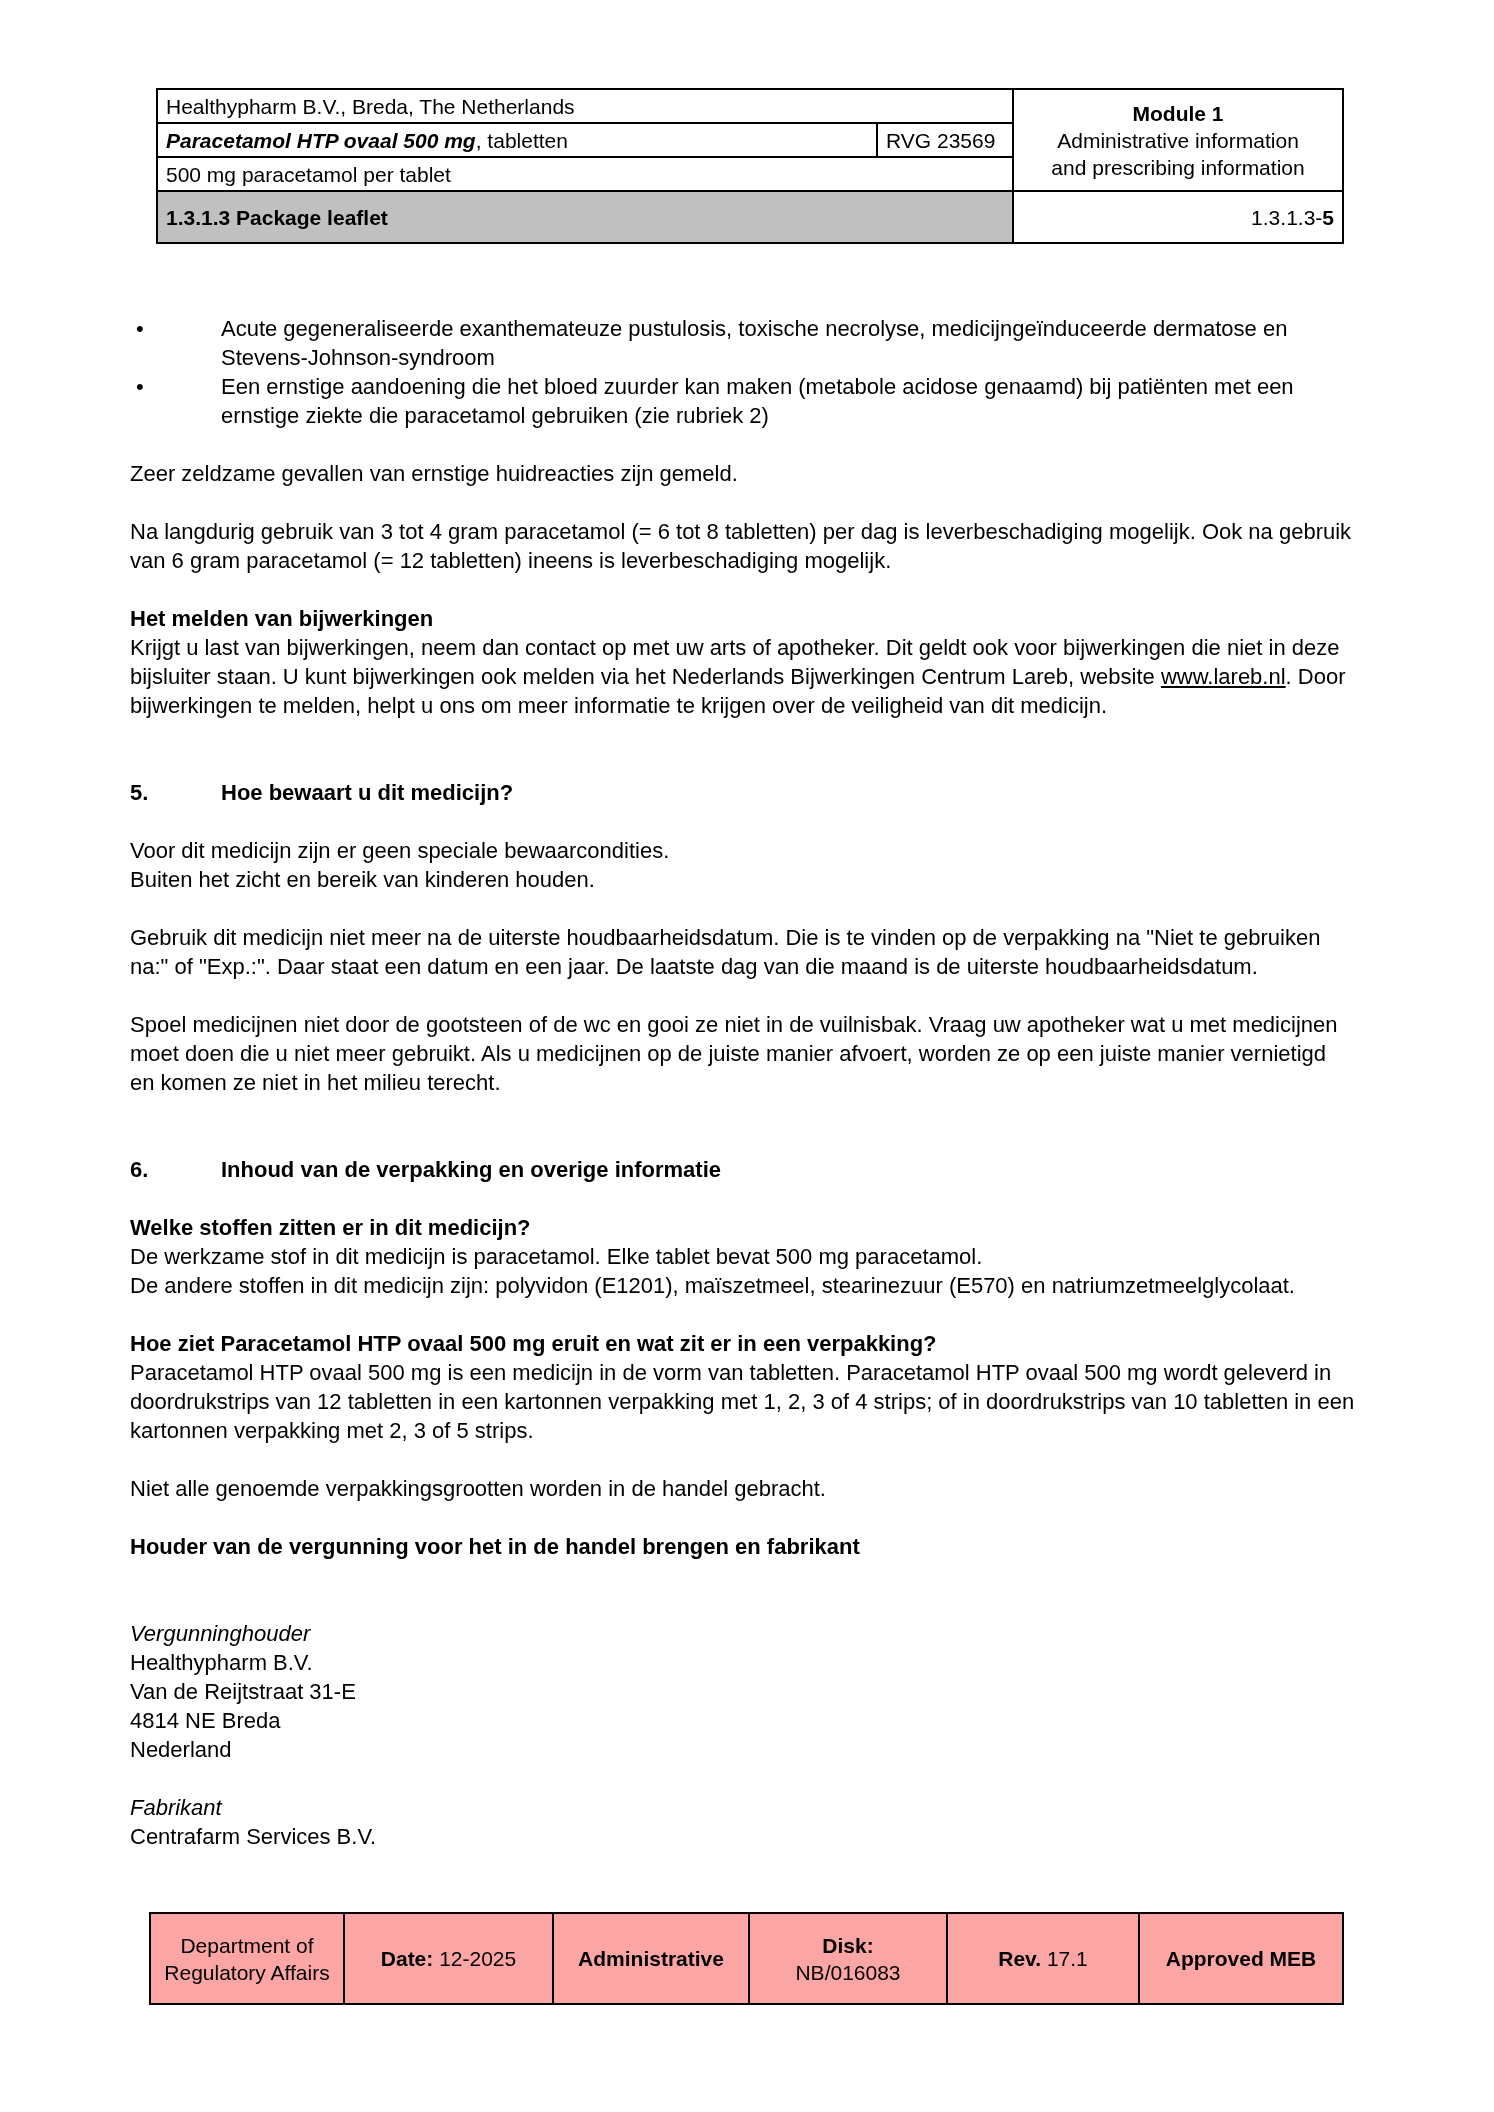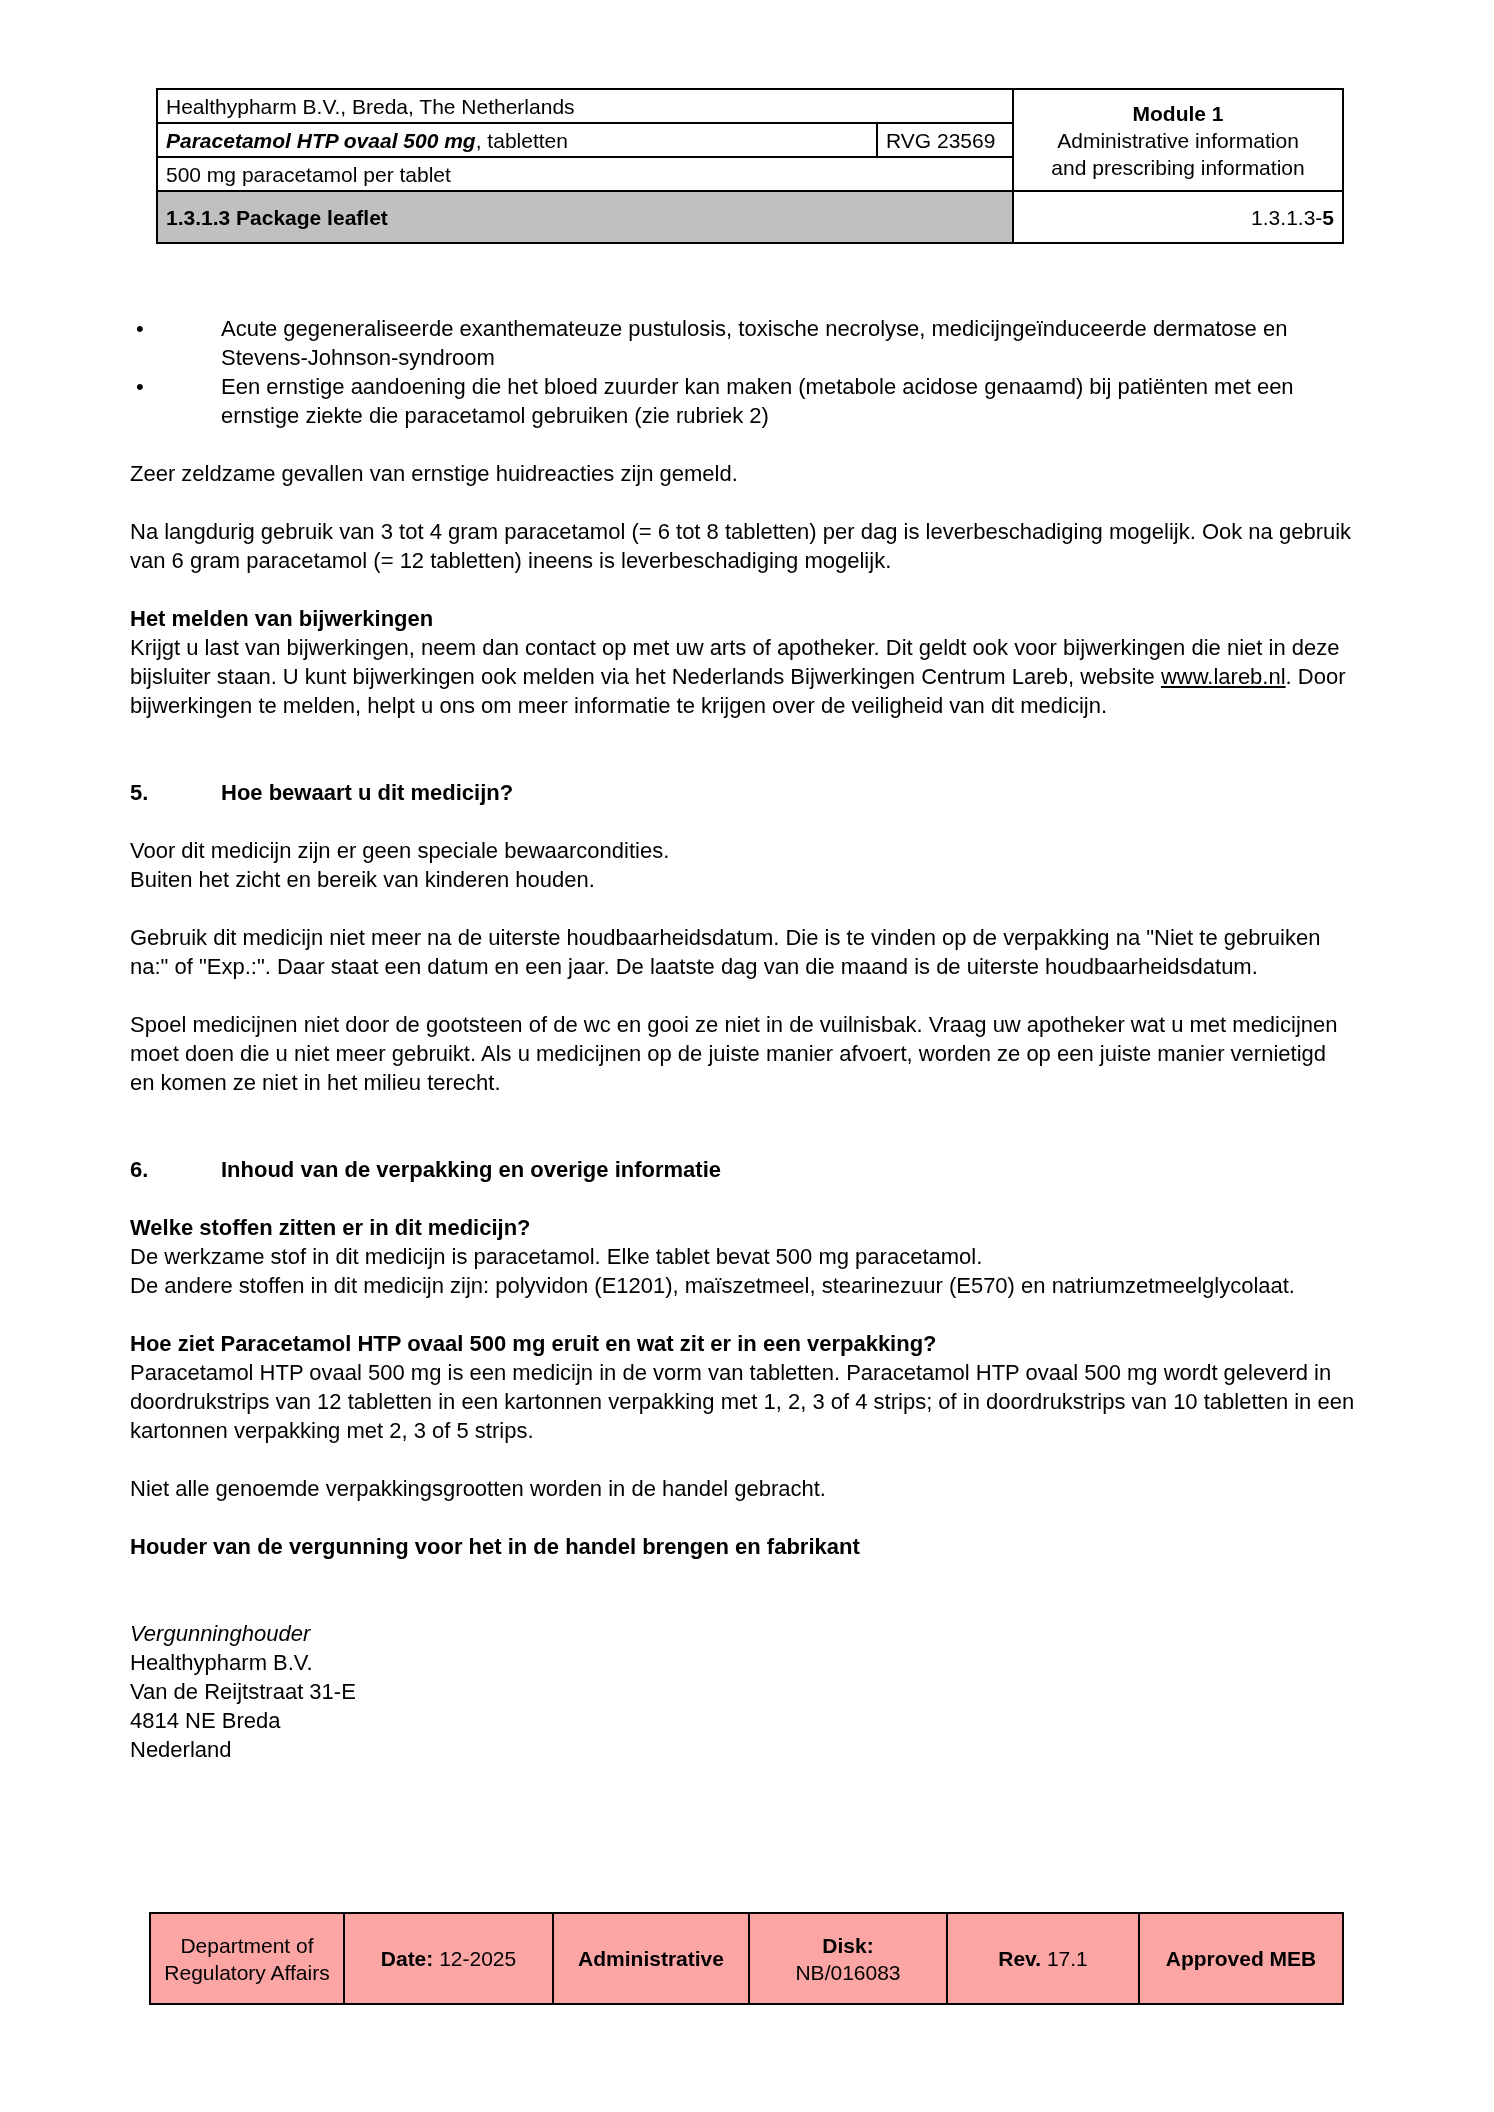--- a/index.html
+++ b/index.html
@@ -168,20 +168,24 @@
       <p class="mt1 bold">Houder van de vergunning voor het in de handel brengen en fabrikant</p>
 
       <div class="mt2">
         <div class="italic">Vergunninghouder</div>
         <div>Healthypharm B.V.</div>
         <div>Van de Reijtstraat 31-E</div>
         <div>4814 NE Breda</div>
         <div>Nederland</div>
       </div>
 
+      <div class="mt1">
+        <div class="italic">Fabrikant</div>
+        <div>Centrafarm Services B.V.</div>
+      </div>
 
     </div>
   </div>
 
   <table class="doc-table footer-table">
     <colgroup>
       <col style="width:194px">
       <col style="width:209px">
       <col style="width:196px">
       <col style="width:198px">

